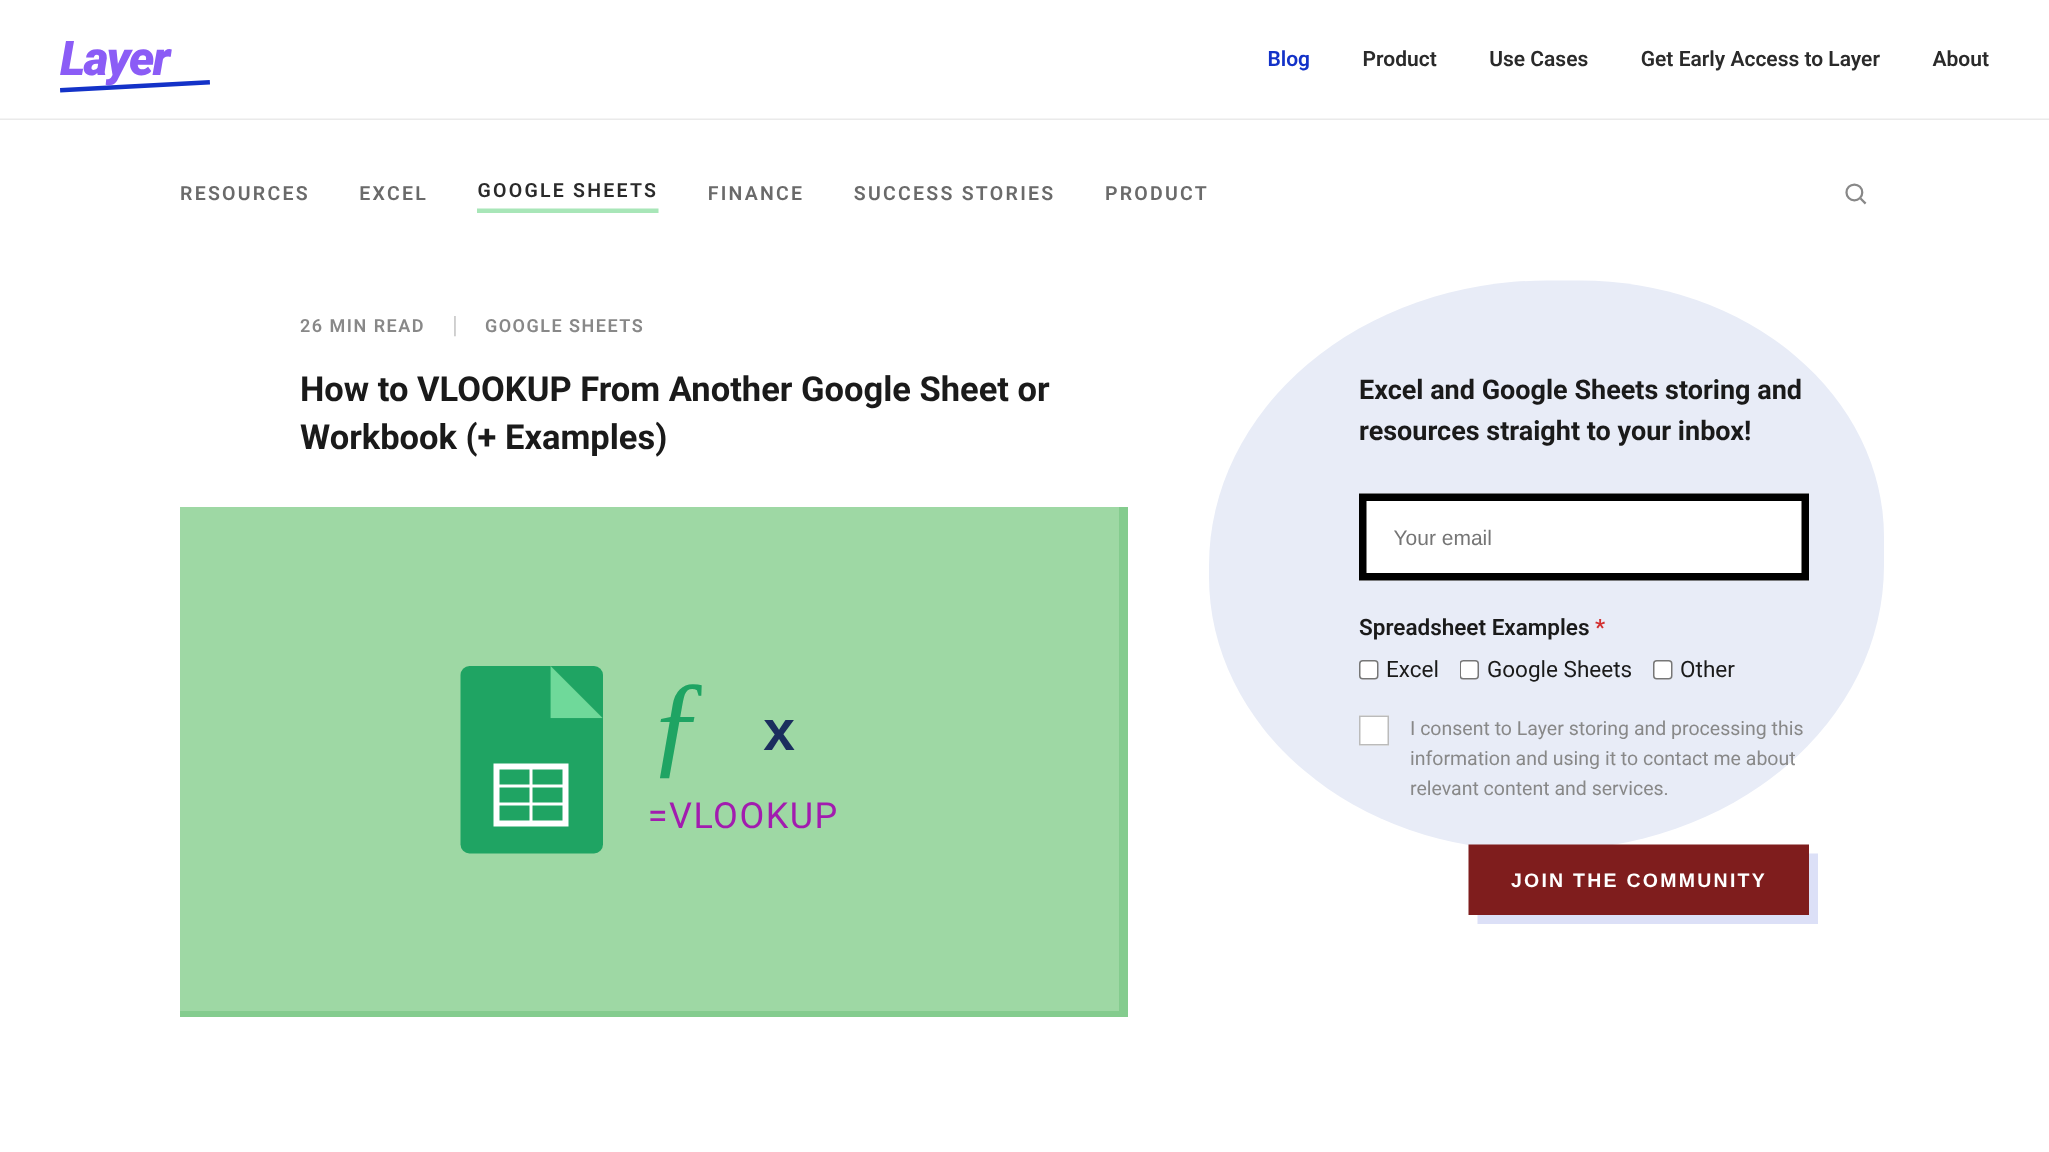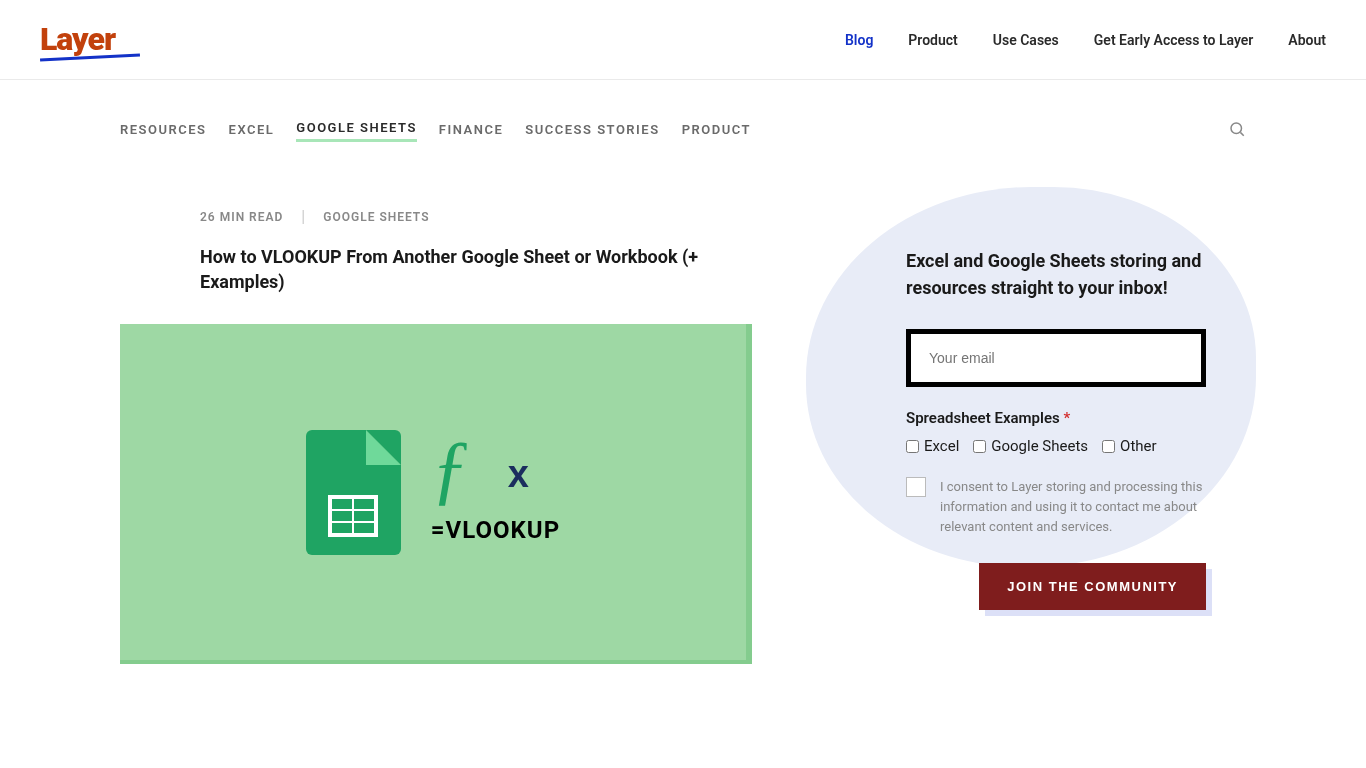--- a/index.html
+++ b/index.html
@@ -1,48 +1,48 @@
 <!DOCTYPE html>
 <html><head>
   <meta charset="utf-8">
   <style>
     * { margin: 0; padding: 0; box-sizing: border-box; }
     body { font-family: -apple-system, BlinkMacSystemFont, 'Segoe UI', Roboto, sans-serif; background: #fff; color: #1a1a1a; }
     
     .header { display: flex; justify-content: space-between; align-items: center; padding: 20px 40px; border-bottom: 1px solid #eaeaea; }
     .logo { display: flex; flex-direction: column; }
-    .logo-text { font-size: 32px; font-weight: 900; color: #c2410c; letter-spacing: -1px; }
+    .logo-text { font-size: 32px; font-weight: 900; font-style: italic; color: #8b5cf6; letter-spacing: -1px; }
     .logo-underline { width: 100px; height: 3px; background: #1332c8; transform: rotate(-3deg); margin-top: -2px; }
     .nav { display: flex; gap: 35px; align-items: center; }
     .nav-item { font-size: 14px; font-weight: 600; color: #2a2a2a; cursor: pointer; text-decoration: none; }
     .nav-item.active { color: #1332c8; }
     
-    .subnav { display: flex; gap: 22px; align-items: center; padding: 40px 120px 25px; }
+    .subnav { display: flex; gap: 33px; align-items: center; padding: 40px 120px 25px; }
     .subnav-item { font-size: 13px; font-weight: 600; letter-spacing: 1.5px; color: #6a6a6a; cursor: pointer; padding-bottom: 4px; }
     .subnav-item.active { color: #2a2a2a; border-bottom: 3px solid #a8e6b8; }
     .search-icon { margin-left: auto; cursor: pointer; color: #888; }
     
     .content { display: flex; gap: 60px; padding: 40px 120px; }
     .main-col { flex: 1; max-width: 640px; margin-left: 80px; }
     .meta { display: flex; gap: 18px; align-items: center; margin-bottom: 18px; }
     .meta-text { font-size: 12px; font-weight: 600; letter-spacing: 1px; color: #888; }
     .meta-category { font-size: 12px; font-weight: 600; letter-spacing: 1px; color: #888; }
     .meta-sep { color: #ccc; }
-    .article-title { font-size: 18px; font-weight: 700; line-height: 1.4; color: #1a1a1a; margin-bottom: 30px; max-width: 550px; }
+    .article-title { font-size: 23px; font-weight: 700; line-height: 1.4; color: #1a1a1a; margin-bottom: 30px; max-width: 550px; }
     
     .hero-image { width: 632px; height: 340px; background: #9ed8a4; position: relative; border-right: 6px solid #84cc8e; border-bottom: 4px solid #84cc8e; display: flex; align-items: center; justify-content: center; gap: 30px; margin-left: -80px; }
     .sheets-icon { width: 95px; height: 125px; background: #1fa463; border-radius: 6px; position: relative; display: flex; align-items: flex-end; justify-content: center; padding-bottom: 18px; }
     .sheets-fold { position: absolute; top: 0; right: 0; width: 35px; height: 35px; background: #6fd99a; clip-path: polygon(0 0, 100% 100%, 0 100%); }
     .sheets-fold::before { content: ''; position: absolute; top: 0; right: 0; width: 35px; height: 35px; background: #9ed8a4; clip-path: polygon(100% 0, 100% 100%, 0 0); }
     .sheets-grid { width: 50px; height: 42px; border: 3px solid #fff; display: grid; grid-template-columns: 1fr 1fr; grid-template-rows: 1fr 1fr 1fr; }
     .sheets-grid div { border: 1px solid #fff; }
     .fx-block { display: flex; flex-direction: column; align-items: flex-start; }
     .fx-symbol { font-size: 78px; font-style: italic; font-weight: 400; color: #1fa463; line-height: 0.7; font-family: Georgia, serif; position: relative; }
     .fx-x { font-size: 38px; font-weight: 700; color: #1b2e5e; margin-left: 38px; margin-top: -8px; font-style: normal; font-family: sans-serif; }
-    .fx-label { font-size: 24px; font-weight: 700; color: #000000; letter-spacing: 1px; margin-top: 20px; }
+    .fx-label { font-size: 24px; font-weight: 400; color: #a21caf; letter-spacing: 1px; margin-top: 20px; }
     
     .sidebar { width: 380px; position: relative; padding-top: 20px; }
     .blob { position: absolute; top: -20px; left: -60px; width: 450px; height: 380px; background: #e8ecf7; border-radius: 50% 45% 50% 48%; z-index: -1; }
     .sidebar-inner { padding: 20px 40px; }
     .sidebar-title { font-size: 18px; font-weight: 700; line-height: 1.5; color: #1a1a1a; margin-bottom: 28px; max-width: 300px; }
     .email-input { width: 100%; padding: 16px 18px; border: 5px solid #000000; font-size: 14px; color: #888; margin-bottom: 22px; background: #fff; }
     .form-label { font-size: 15px; font-weight: 600; color: #1a1a1a; margin-bottom: 10px; }
     .required { color: #d32f2f; }
     .checkbox-row { display: flex; gap: 14px; align-items: center; margin-bottom: 22px; flex-wrap: wrap; }
     .checkbox-row label { display: flex; align-items: center; gap: 5px; font-size: 15px; cursor: pointer; }

